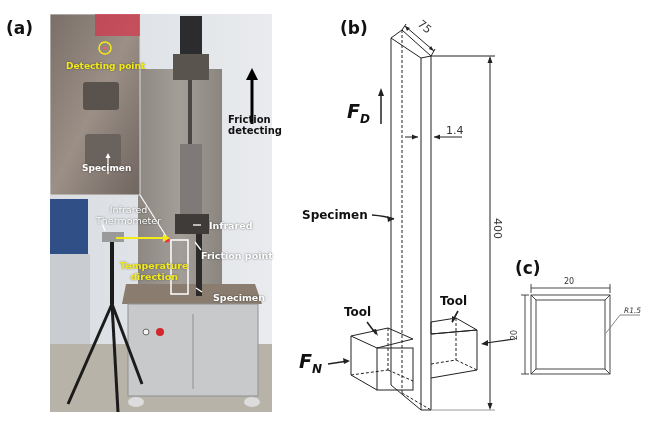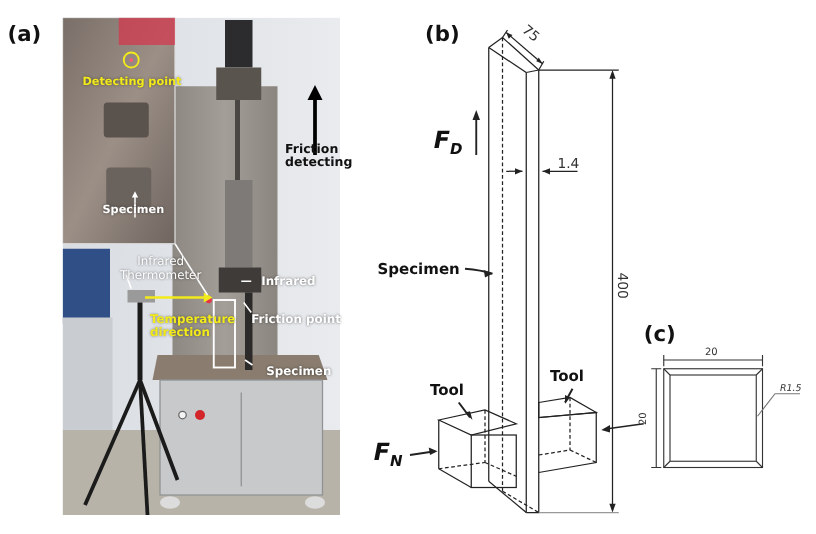--- a/index.html
+++ b/index.html
@@ -110,21 +110,21 @@
   <div>detecting</div>
 </div>
 
 <div class="photo-text white" style="left:68px;top:204px;text-align:center;font-weight:normal;font-size:9.5px;margin-left:28px;">
   <div>Infrared</div>
   <div>Thermometer</div>
 </div>
 
 <div class="photo-text white" style="left:209px;top:220px;">Infrared</div>
 
-<div class="photo-text yellow" style="left:120px;top:250px;">
+<div class="photo-text yellow" style="left:120px;top:260px;text-align:center;">
   <div>Temperature</div>
   <div>direction</div>
 </div>
 
 <div class="photo-text white" style="left:201px;top:250px;">Friction point</div>
 <div class="photo-text white" style="left:213px;top:292px;">Specimen</div>
 
 <svg class="abs" style="left:290px;top:0;" width="230" height="427" viewBox="0 0 230 427">
   <g stroke="#222" stroke-width="1" fill="none">
 

